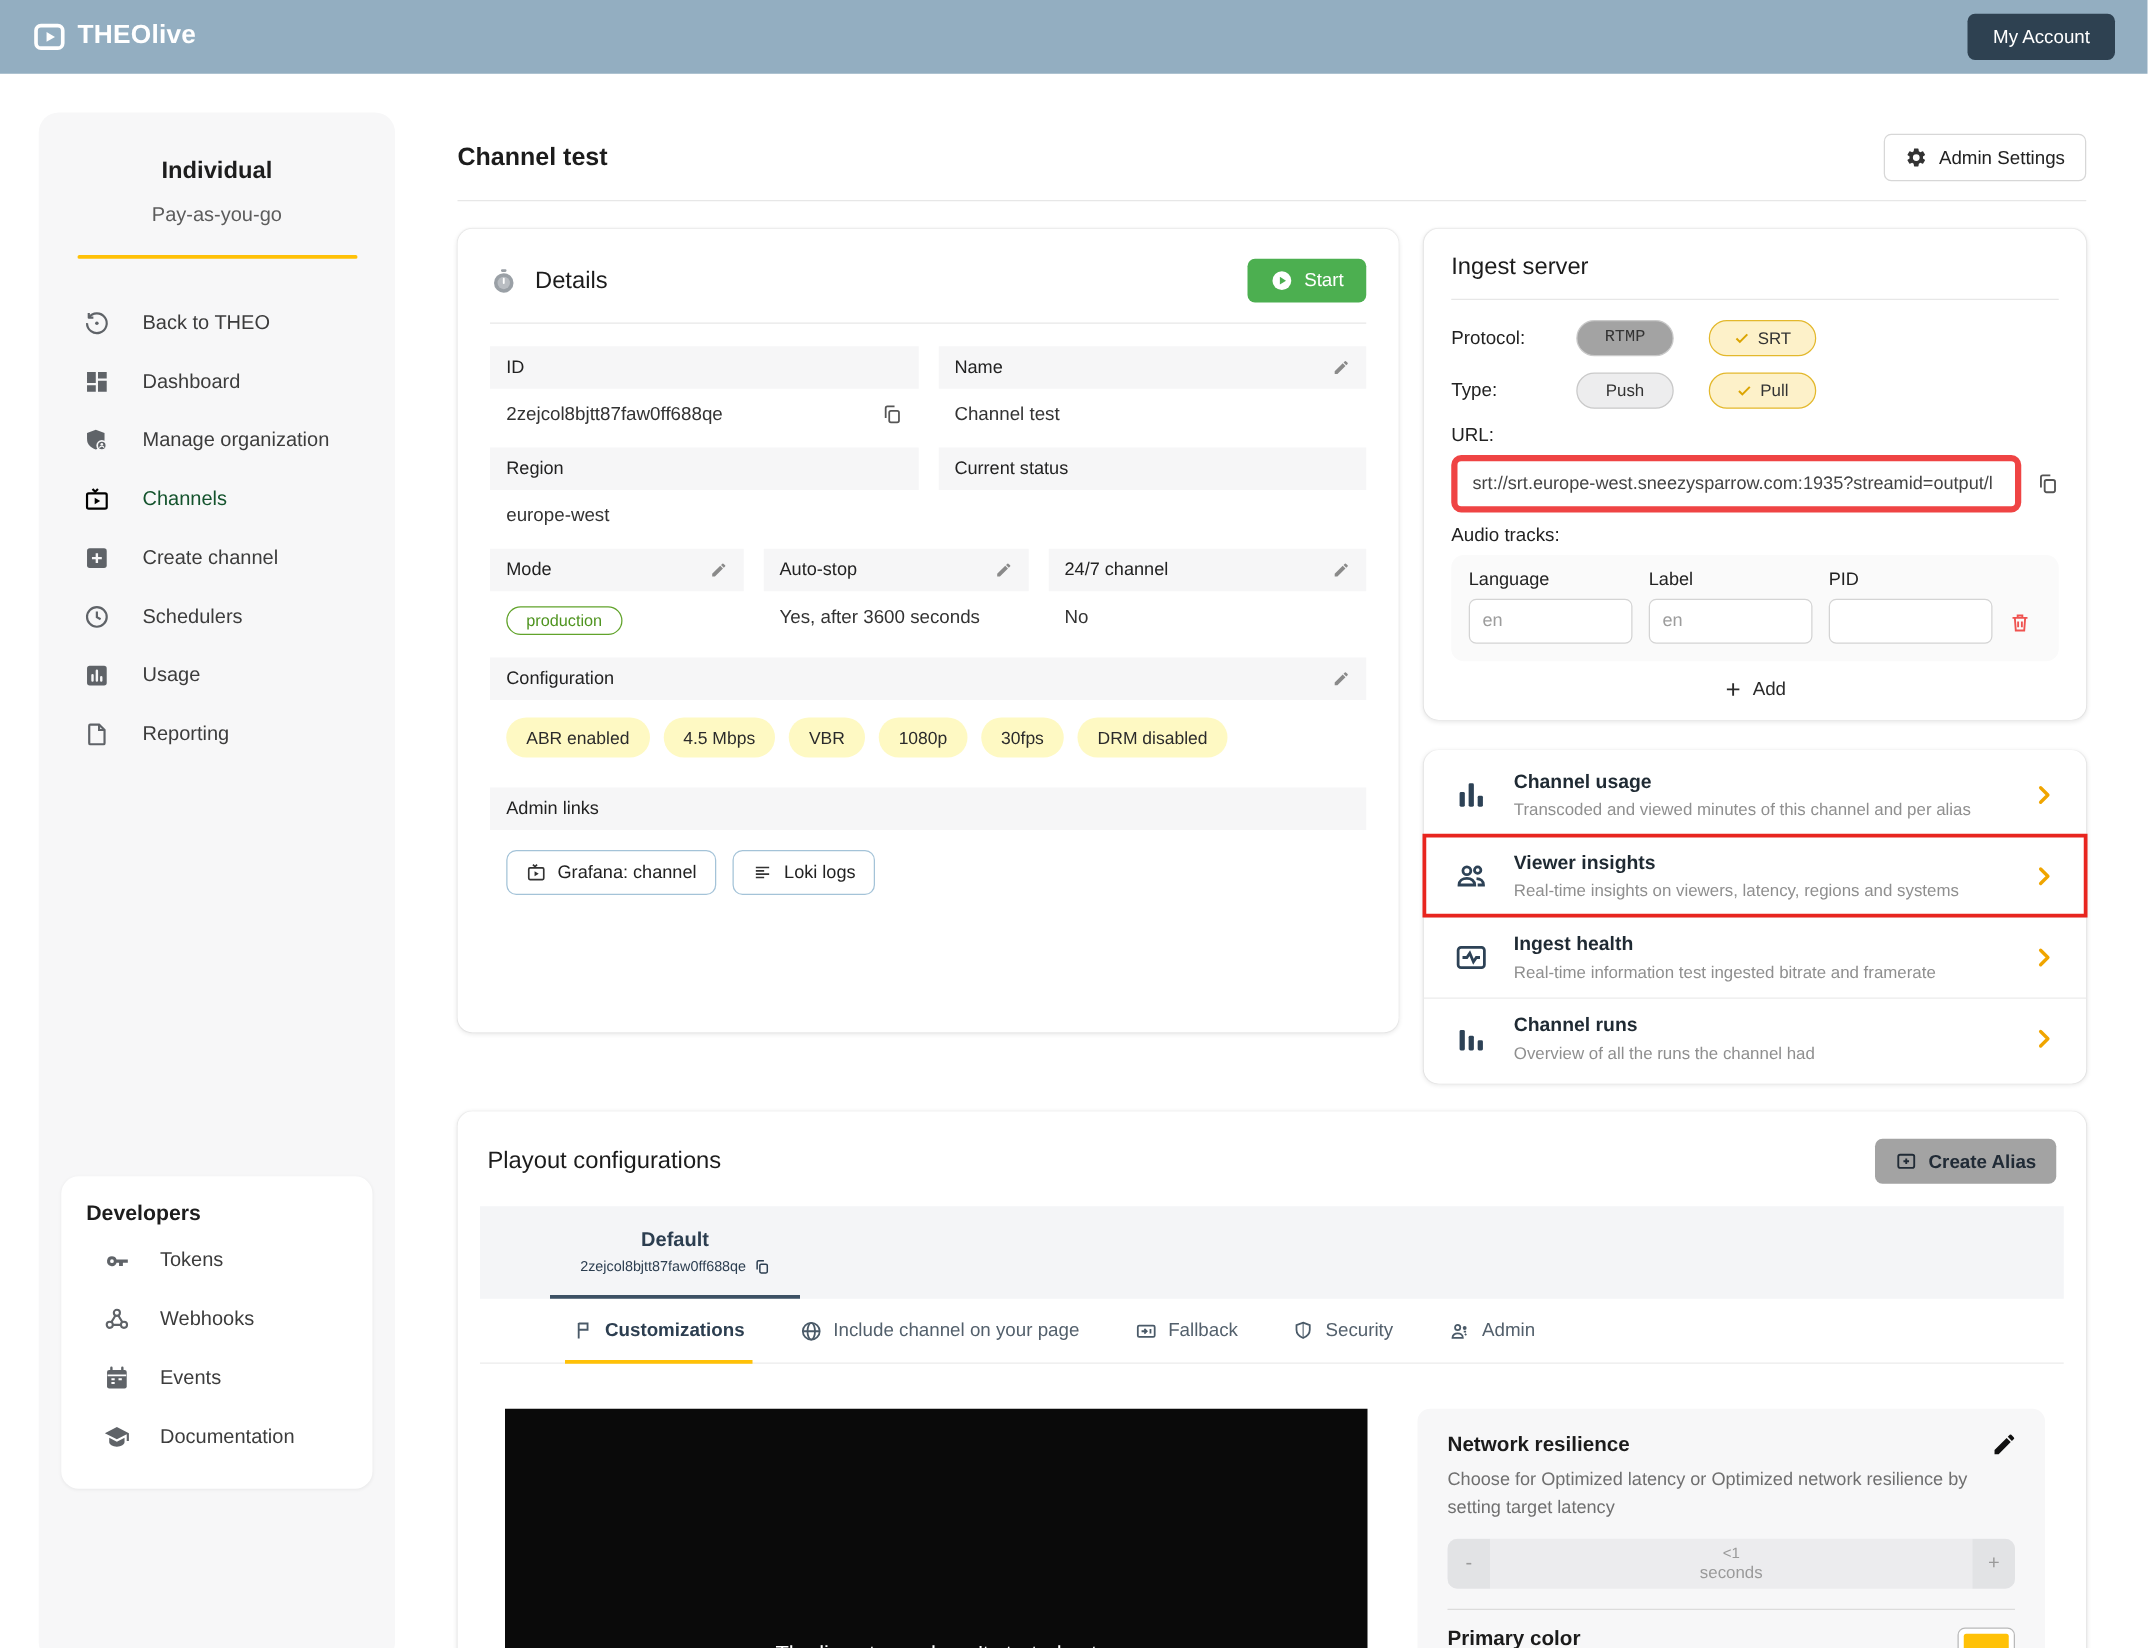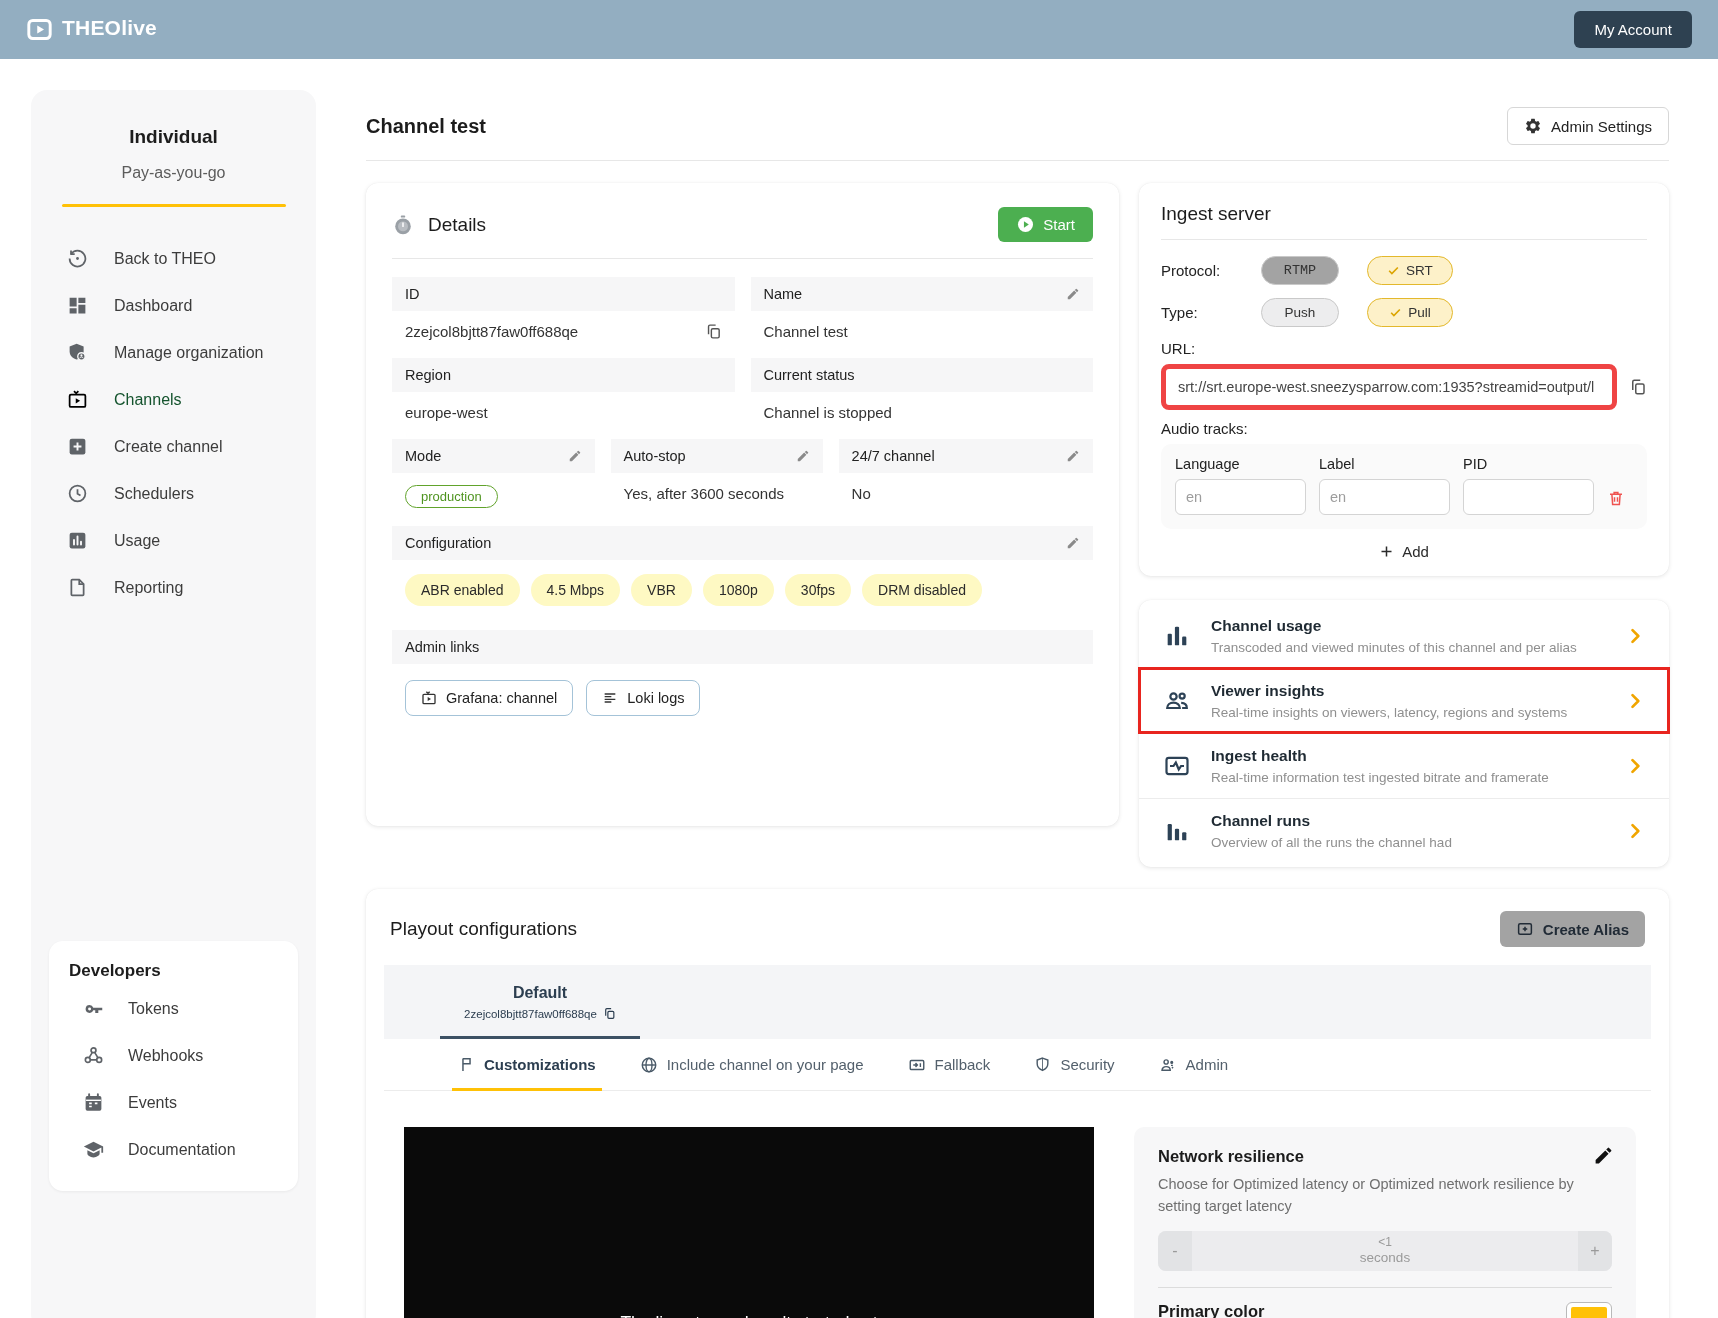--- a/index.html
+++ b/index.html
@@ -364,23 +364,20 @@
               <span>Region</span>
             </div>
           <div class="val-row">
               <span>europe-west</span>
             </div>
         </div>
         <div>
           <div class="band">
               <span>Current status</span>
             </div>
-          <div class="val-row">
-              <span>Channel is stopped</span>
-            </div>
         </div>
       </div>
 
       <div class="grid3">
         <div>
           <div class="band">
             <span>Mode</span>
             <button class="icon-btn">
               <svg width="14" height="14" viewBox="0 0 24 24" fill="#8a8a8a">
                   <path d="M3 17.25V21h3.75L17.8 9.94l-3.75-3.75L3 17.25zM20.7 7.04a1 1 0 0 0 0-1.41l-2.34-2.34a1 1 0 0 0-1.41 0l-1.83 1.83 3.75 3.75 1.83-1.83z"></path>

